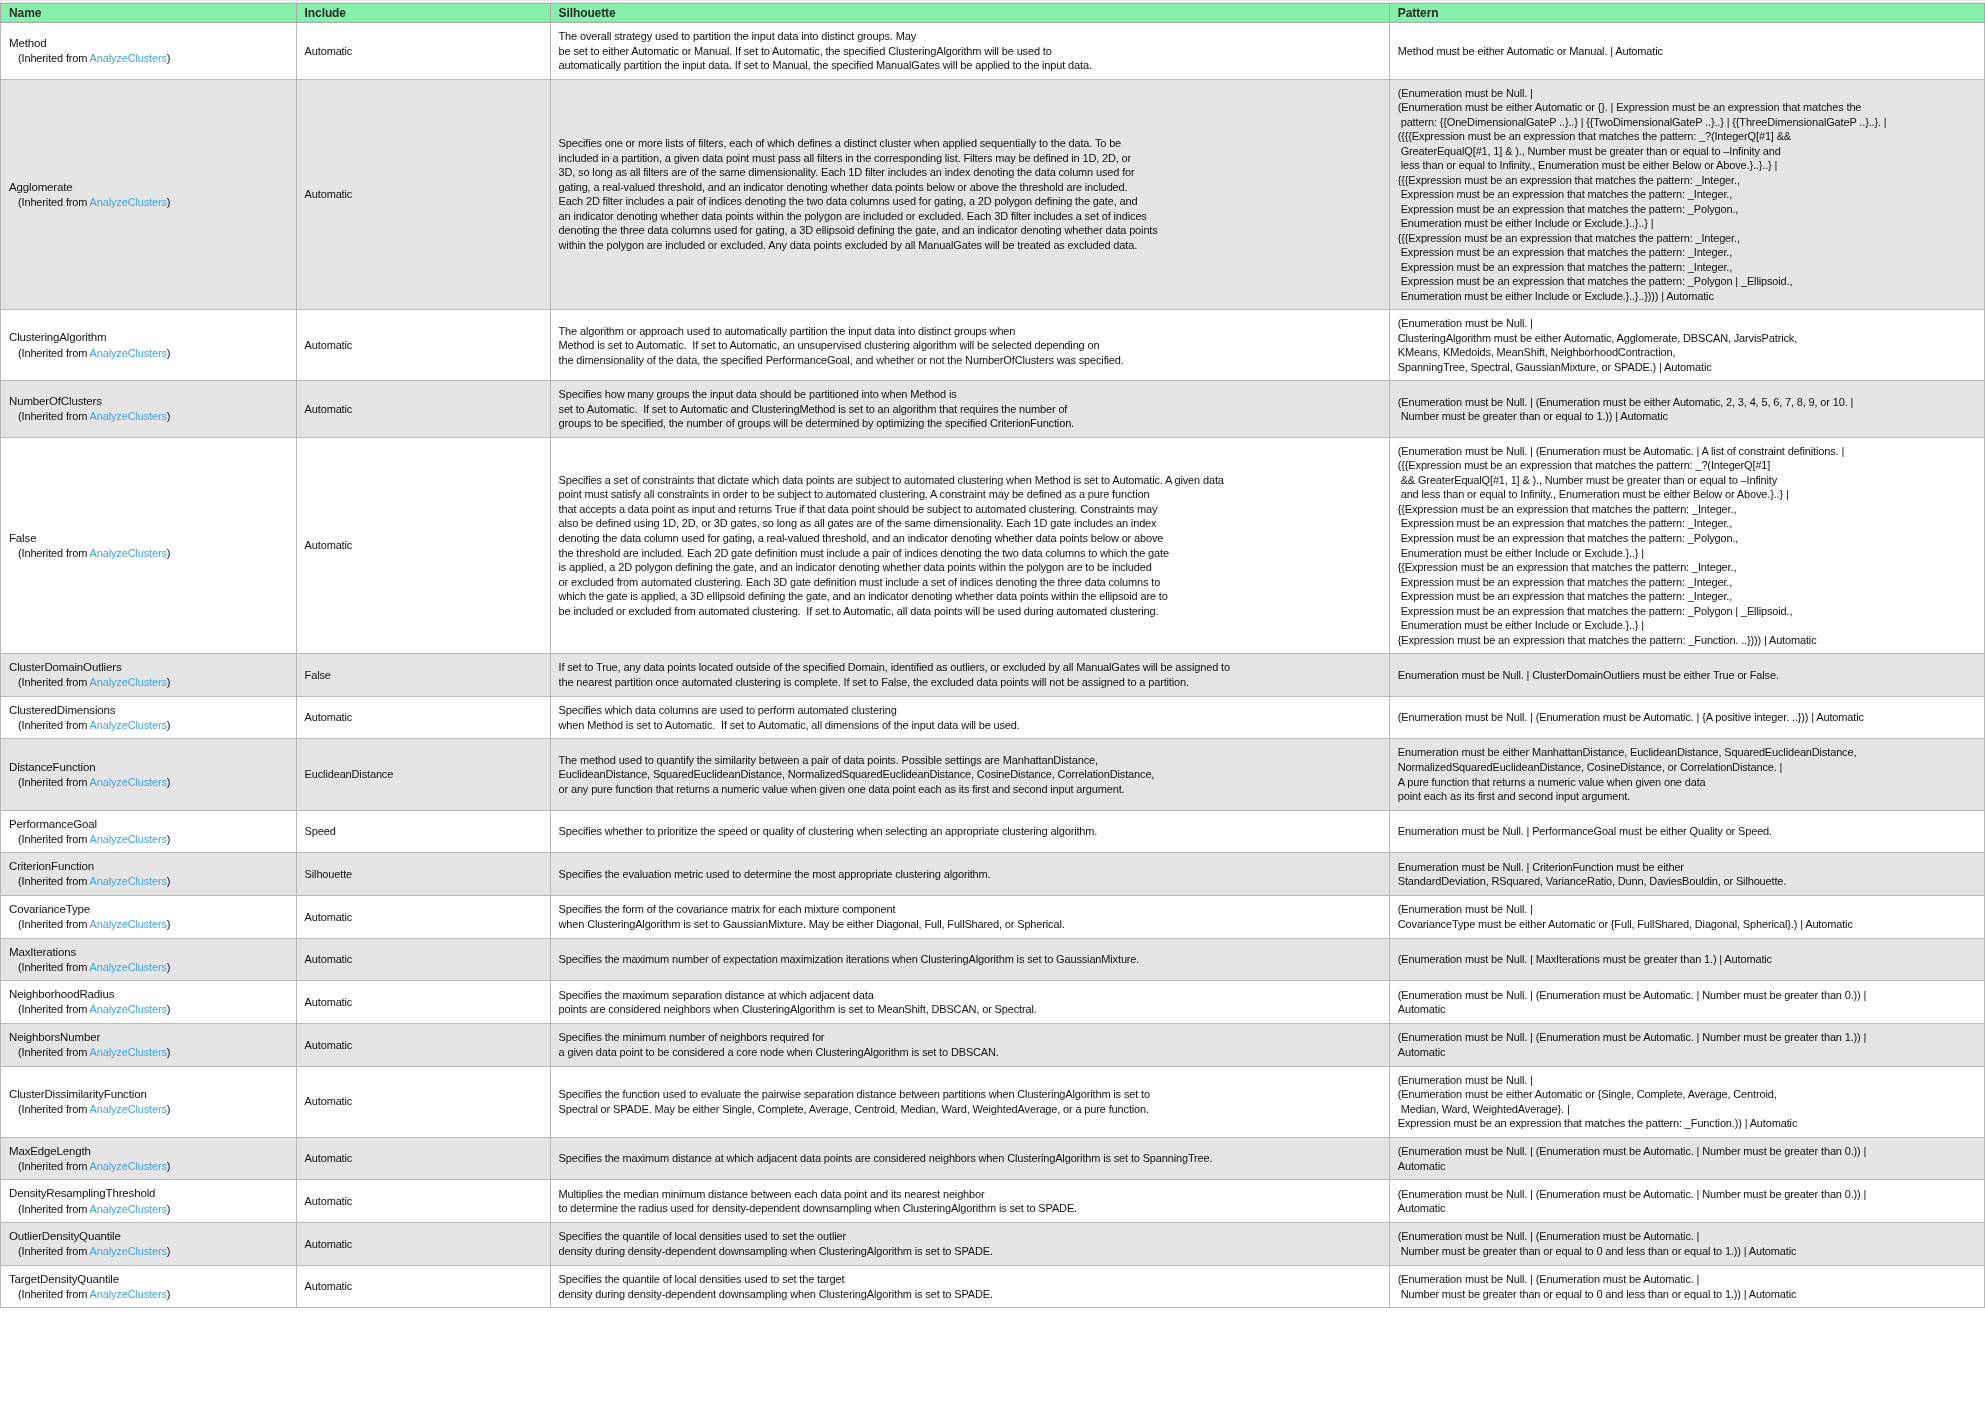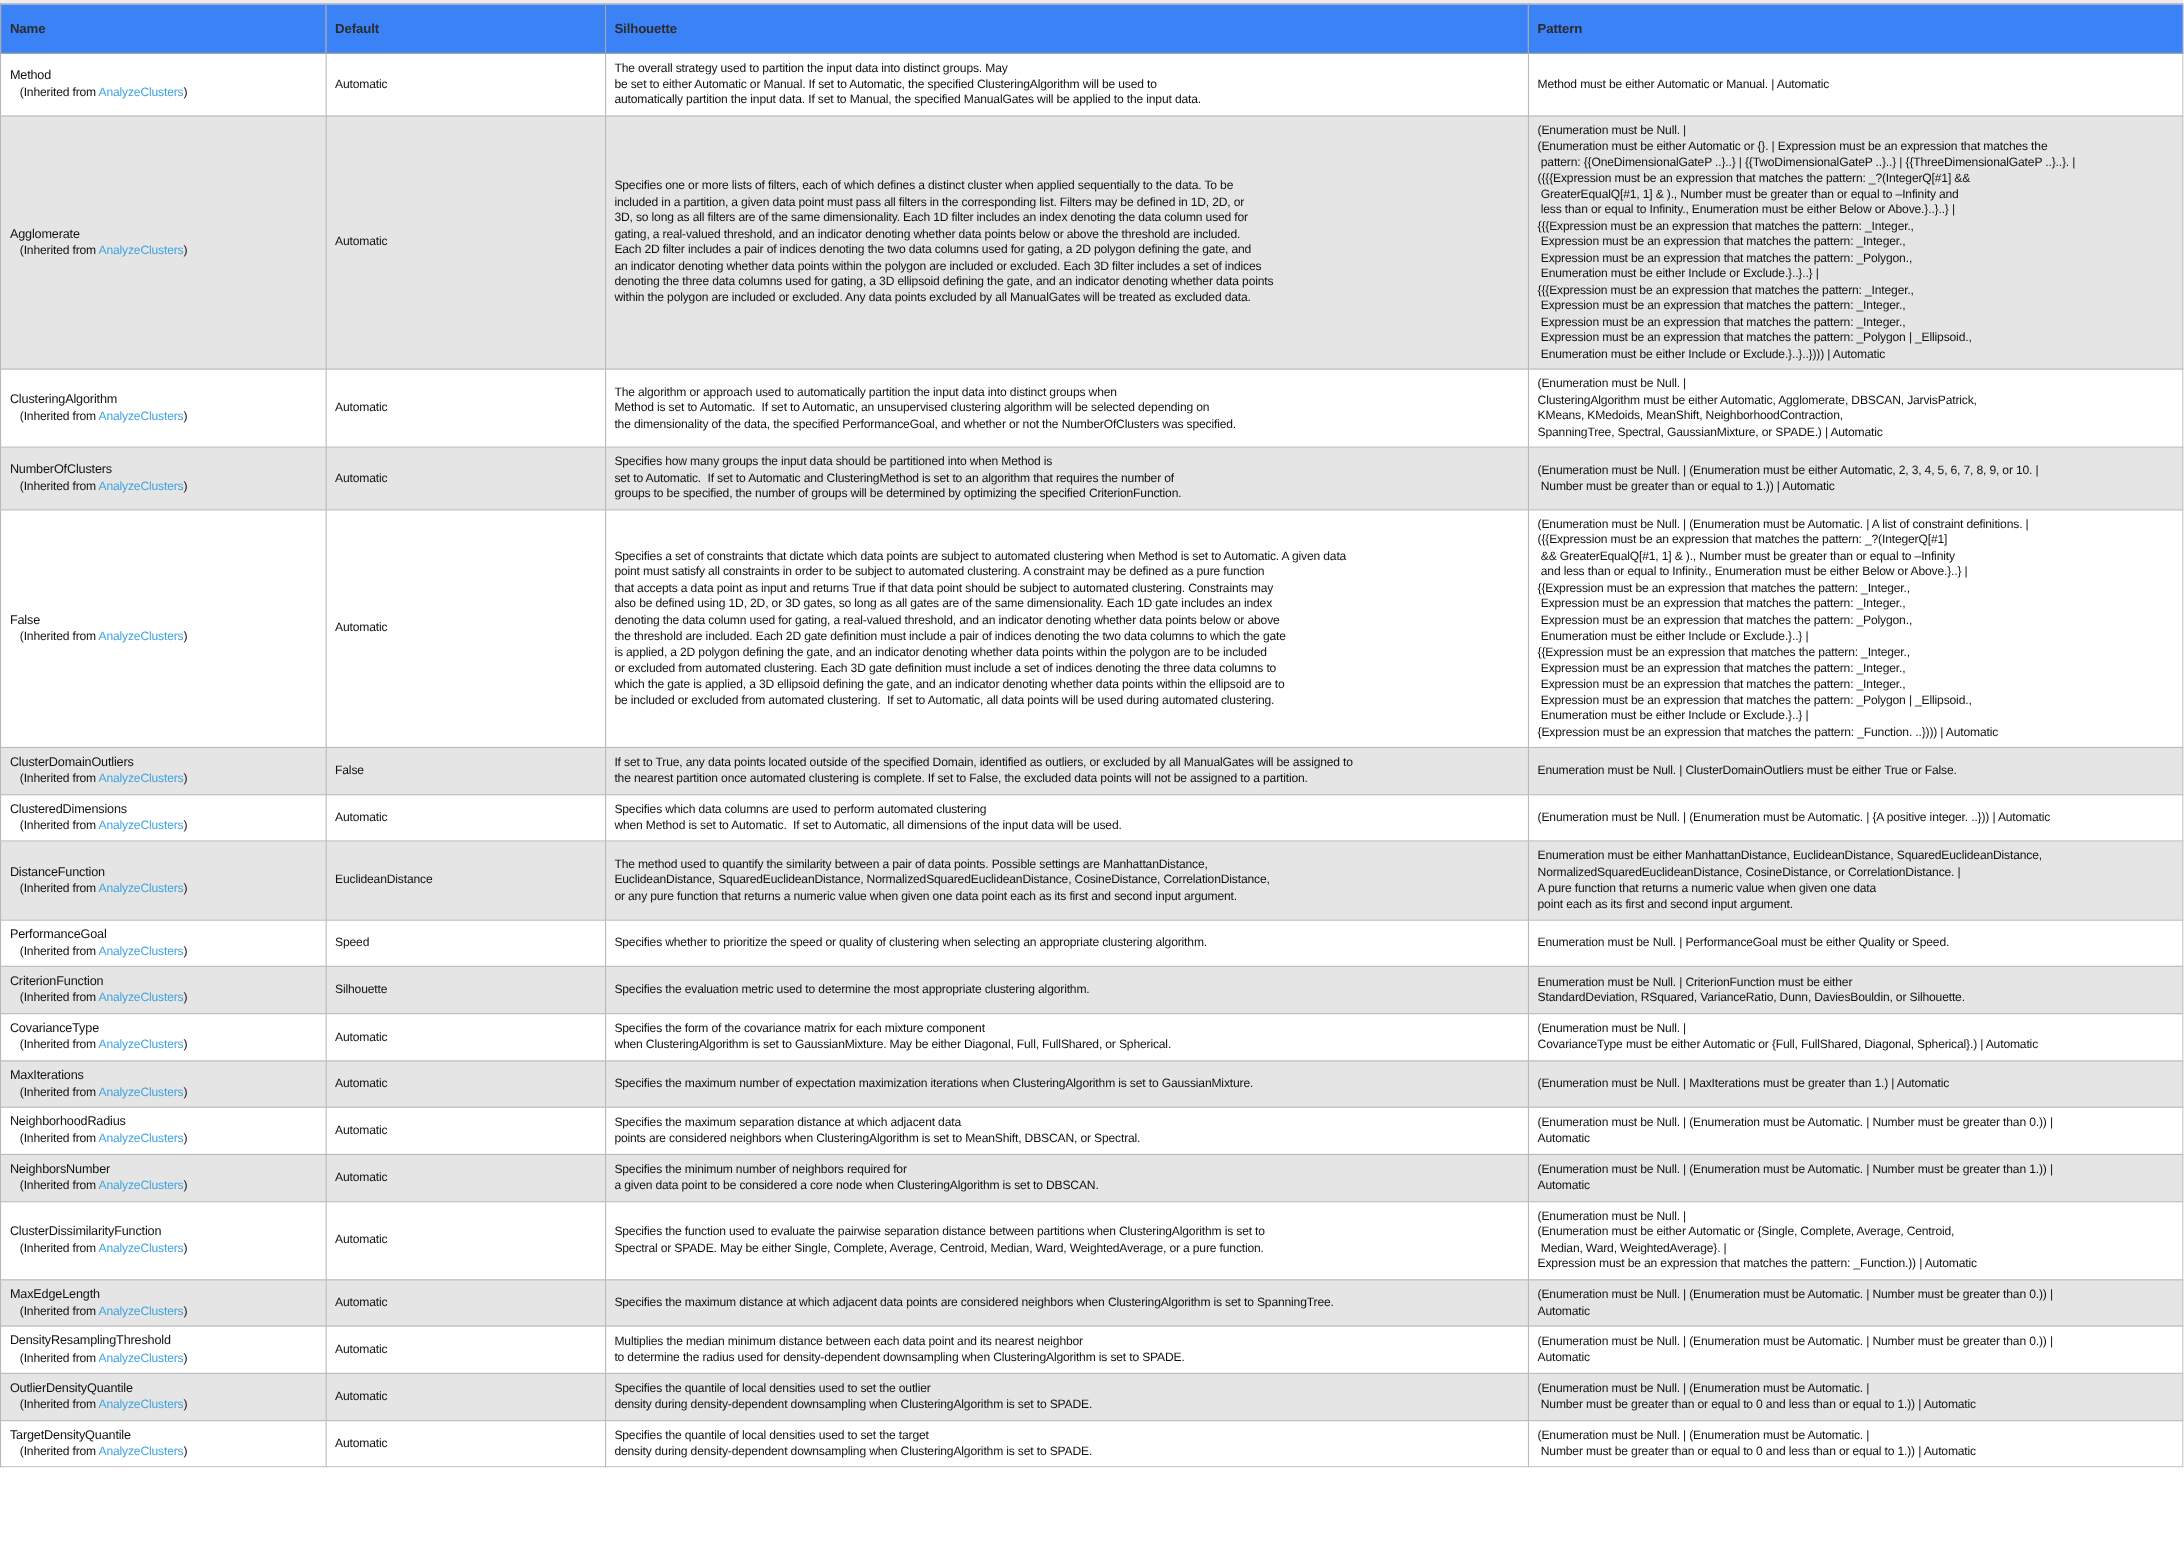--- a/index.html
+++ b/index.html
@@ -13,26 +13,26 @@
     width: 1985px;
     border-collapse: collapse;
     table-layout: fixed;
     border: 1px solid #a9a9a9;
   }
   col.c-name    { width: 14.9%; }
   col.c-default { width: 12.8%; }
   col.c-desc    { width: 42.3%; }
   col.c-pattern { width: 30.0%; }
   th {
-    background: #3b82f6;
+    background: #86efac;
     text-align: left;
     font-size: 12px;
     font-weight: bold;
     color: #2b2b2b;
-    padding: 15px 8px;
+    padding: 2px 8px;
     border: 1px solid #a9a9a9;
     letter-spacing: -0.1px;
   }
   td {
     border: 1px solid #b9b9b9;
     vertical-align: middle;
     padding: 6px 8px;
     font-size: 11px;
     line-height: 1.32;
     letter-spacing: -0.15px;
@@ -55,21 +55,21 @@
   <table class="options-table">
     <colgroup>
       <col class="c-name">
         <col class="c-default">
         <col class="c-desc">
         <col class="c-pattern">
     </colgroup>
     <thead>
       <tr>
         <th>Name</th>
-        <th>Default</th>
+        <th>Include</th>
         <th>Silhouette</th>
         <th>Pattern</th>
       </tr>
     </thead>
     <tbody>
         <tr>
           <td>
             <div class="option-name">Method</div>
             <div class="inherited-line"><span>(Inherited from </span><a class="link">AnalyzeClusters</a><span>)</span></div>
           </td>

